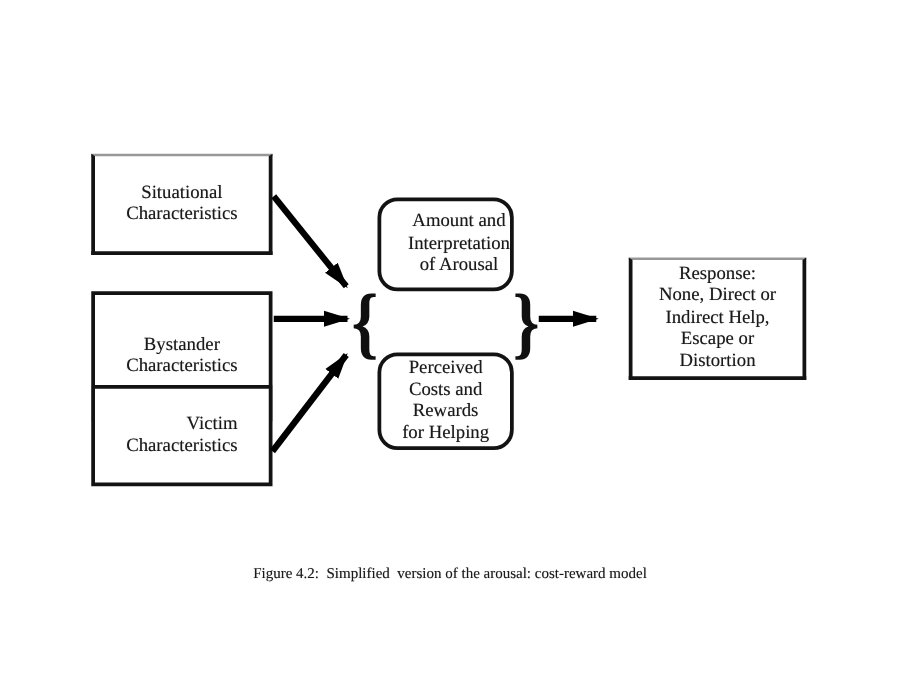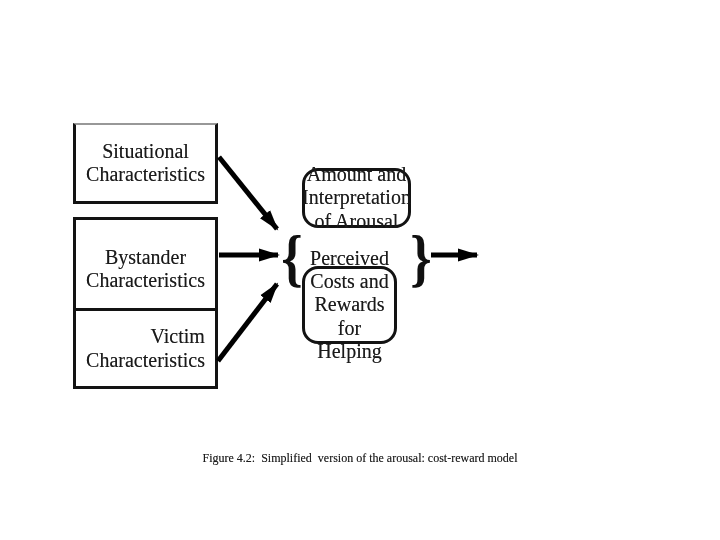--- a/index.html
+++ b/index.html
@@ -21,43 +21,43 @@
     filter: blur(0.2px);
   }
   .box {
     position: absolute;
     box-sizing: border-box;
     display: flex;
     align-items: center;
     justify-content: center;
     text-align: center;
     color: #1a1a1a;
-    font-size: 20px;
+    font-size: 15px;
     line-height: 1.16;
     background: #ffffff;
   }
   .box .label {
     white-space: pre-line;
     text-shadow: 0 0 0.6px rgba(40,40,40,0.55);
   }
   .rect {
     border: 3px solid #131313;
   }
   .faded-top {
     border-top: 2px solid #989898;
   }
   .round {
     border: 3px solid #131313;
     border-radius: 16px;
   }
   .pos-situational { left: 73px;  top: 123px; width: 145px; height: 81px; }
-  .pos-bystander   { left: 73px;  top: 217px; width: 145px; height: 104px; }
+  .pos-bystander   { left: 73px;  top: 233px; width: 145px; height: 104px; }
   .pos-victim      { left: 73px;  top: 308px; width: 145px; height: 81px; text-align: right; }
-  .pos-arousal     { left: 302px; top: 168px; width: 109px; height: 60px; }
-  .pos-costs       { left: 302px; top: 266px; width: 95px; height: 78px; }
+  .pos-arousal     { left: 302px; top: 158px; width: 109px; height: 75px; justify-content: flex-end; }
+  .pos-costs       { left: 302px; top: 282px; width: 109px; height: 78px; }
   .pos-response    { left: 503px; top: 206px; width: 142px; height: 98px; }
   .brace {
     position: absolute;
     width: 26px;
     height: 64px;
     display: flex;
     align-items: center;
     justify-content: center;
     font-size: 64px;
     font-weight: bold;
@@ -123,16 +123,23 @@
     <div class="box round pos-costs">
       <span class="label">Perceived
 Costs and
 Rewards
 for Helping</span>
     </div>
 
     <div class="brace brace-left">{</div>
     <div class="brace brace-right">}</div>
 
+    <div class="box rect faded-top pos-response">
+      <span class="label">Response:
+None, Direct or
+Indirect Help,
+Escape or
+Distortion</span>
+    </div>
 
     <div class="caption">Figure 4.2:  Simplified  version of the arousal: cost-reward model</div>
   </div>
 </div>
 
 </body></html>

